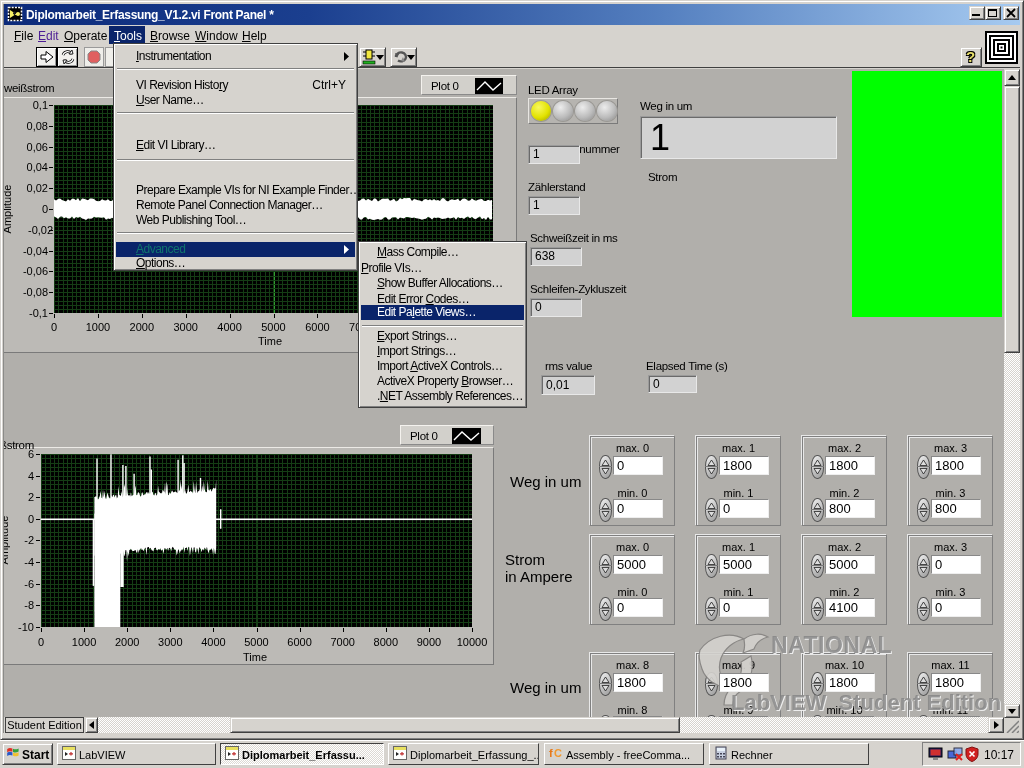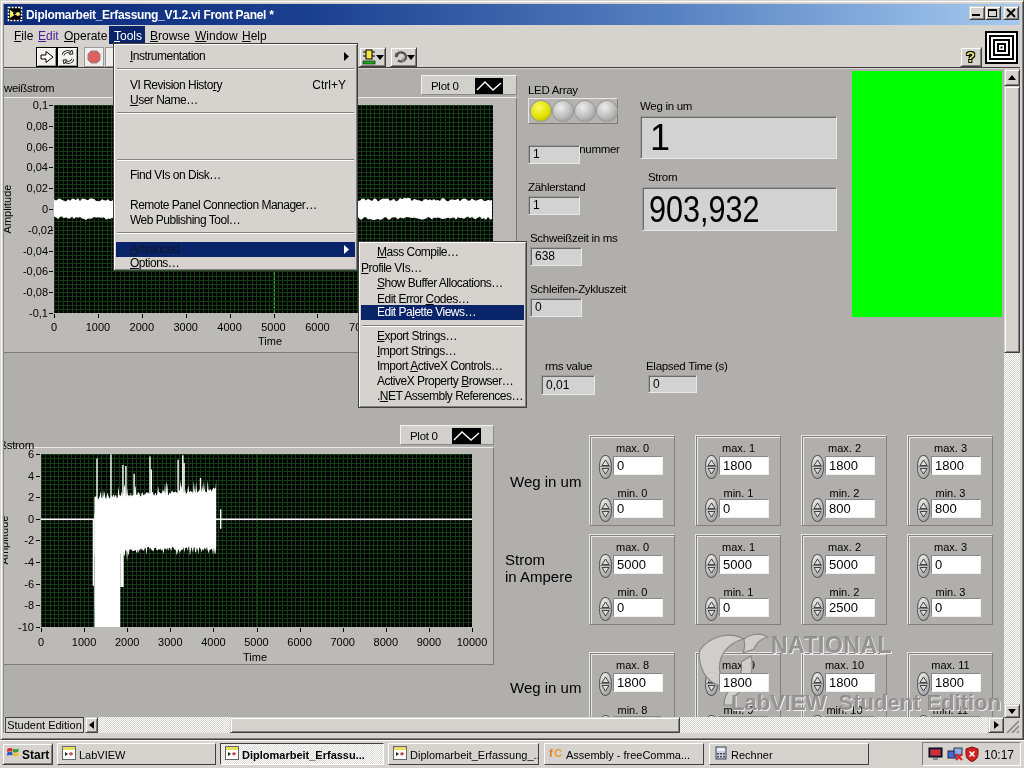--- a/index.html
+++ b/index.html
@@ -1,19 +1,19 @@
 <!DOCTYPE html>
 <html><head><meta charset="utf-8"><style>
 *{margin:0;padding:0;box-sizing:border-box}
 body{width:1024px;height:768px;overflow:hidden;font-family:"Liberation Sans",sans-serif;background:#d6d3ce;position:relative}
 .abs{position:absolute}
 .btn{border-top:1px solid #d6d3ce;border-left:1px solid #d6d3ce;border-right:1px solid #404040;border-bottom:1px solid #404040;box-shadow:inset 1px 1px 0 #fff,inset -1px -1px 0 #808080;background:#d6d3ce}
 .sunk2{border-top:1px solid #9a9a9a;border-left:1px solid #9a9a9a;border-right:1px solid #e8e8e8;border-bottom:1px solid #e8e8e8;box-shadow:inset 1px 1px 0 #6a6a6a}
 .lbl{position:absolute;font-size:11.5px;letter-spacing:-0.3px;color:#000;white-space:nowrap}
-.mi{position:absolute;left:2px;right:2px;height:16px;line-height:16px;font-size:12px;letter-spacing:-0.5px;color:#000;padding-left:14px;white-space:nowrap}
+.mi{position:absolute;left:2px;right:2px;height:16px;line-height:16px;font-size:12px;letter-spacing:-0.5px;color:#000;padding-left:20px;white-space:nowrap}
 .sep{position:absolute;left:3px;right:3px;height:2px;border-top:1px solid #808080;border-bottom:1px solid #fff}
 .hatch{background:conic-gradient(#fff 25%,#d6d3ce 0 50%,#fff 0 75%,#d6d3ce 0) 0 0/2px 2px}
 u{text-decoration:underline}
 .clbl{position:absolute;font-size:11px;color:#000;white-space:nowrap}
 .tick{position:absolute;background:#000}
 </style></head><body>
 <div class="abs" style="left:0;top:0;width:1024px;height:740px;background:#d6d3ce;border-top:1px solid #d6d3ce;border-left:1px solid #d6d3ce;border-right:1px solid #404040;border-bottom:1px solid #404040;box-shadow:inset 1px 1px 0 #fff,inset -1px -1px 0 #808080"></div>
 <div class="abs" style="left:3px;top:4px;width:1px;height:729px;background:#8a8a88"></div>
 <div class="abs" style="left:4px;top:4px;width:1016px;height:21px;background:linear-gradient(90deg,#0c2a7a 0%,#1b3f8f 30%,#5580c0 65%,#a6caf0 100%)"></div>
 <svg class="abs" style="left:7px;top:6px" width="16" height="16" viewBox="0 0 16 16">
@@ -234,21 +234,20 @@
 <div class="abs sunk2" style="left:526px;top:178px;width:52px;height:19px;background:#d2d2d2;font-size:12px;line-height:17px;padding-left:4px">638</div>
 <div class="lbl" style="left:526px;top:214px">Schleifen-Zykluszeit</div>
 <div class="abs sunk2" style="left:526px;top:229px;width:52px;height:19px;background:#d2d2d2;font-size:12px;line-height:17px;padding-left:4px">0</div>
 <div class="lbl" style="left:541px;top:291px">rms value</div>
 <div class="abs sunk2" style="left:537px;top:306px;width:54px;height:20px;background:#d2d2d2;font-size:12px;line-height:18px;padding-left:4px">0,01</div>
 <div class="lbl" style="left:642px;top:291px">Elapsed Time (s)</div>
 <div class="abs sunk2" style="left:644px;top:306px;width:49px;height:18px;background:#d2d2d2;font-size:12px;line-height:16px;padding-left:4px">0</div>
 <div class="lbl" style="left:636px;top:31px">Weg in um</div>
 <div class="abs sunk2" style="left:636px;top:47px;width:197px;height:43px;background:#d2d2d2;font-size:36px;line-height:42px;padding-left:9px">1</div>
 <div class="lbl" style="left:644px;top:102px">Strom</div>
-<div class="abs sunk2" style="left:638px;top:118px;width:195px;height:44px;background:#d2d2d2;font-size:36px;line-height:43px;padding-left:6px"><span style="display:inline-block;transform:scaleX(0.85);transform-origin:left">903,932</span></div>
 <div class="abs" style="left:848px;top:2px;width:150px;height:246px;background:#00ff00"></div>
 <div class="abs" style="left:586px;top:367px;width:85px;height:90px;border:1px solid #808080;box-shadow:1px 1px 0 #e8e8e8 inset,-1px -1px 0 #e8e8e8"></div>
 <div class="clbl" style="left:586px;top:373px;width:85px;text-align:center">max. 0</div>
 <div class="abs" style="left:595px;top:386px;width:13px;height:24px;border-radius:6px/11px;background:linear-gradient(135deg,#f0f0f0,#9a9a9a);border:1px solid #555"></div>
     <div class="abs" style="left:595px;top:397px;width:13px;height:1px;background:#777"></div>
     <svg class="abs" style="left:597px;top:390px" width="9" height="16" viewBox="0 0 9 16">
       <path d="M4.5,1 L8,6.5 H1 Z" fill="#ddd" stroke="#222" stroke-width="0.8"></path>
       <path d="M4.5,15 L8,9.5 H1 Z" fill="#ddd" stroke="#222" stroke-width="0.8"></path>
     </svg>
 <div class="abs" style="left:609px;top:387px;width:50px;height:19px;background:#fff;border:1px solid #888;border-bottom-color:#eee;border-right-color:#eee;font-size:13px;line-height:17px;padding-left:3px">0</div>
@@ -354,21 +353,21 @@
       <path d="M4.5,15 L8,9.5 H1 Z" fill="#ddd" stroke="#222" stroke-width="0.8"></path>
     </svg>
 <div class="abs" style="left:821px;top:486px;width:50px;height:19px;background:#fff;border:1px solid #888;border-bottom-color:#eee;border-right-color:#eee;font-size:13px;line-height:17px;padding-left:3px">5000</div>
 <div class="clbl" style="left:798px;top:517px;width:85px;text-align:center">min. 2</div>
 <div class="abs" style="left:807px;top:528px;width:13px;height:24px;border-radius:6px/11px;background:linear-gradient(135deg,#f0f0f0,#9a9a9a);border:1px solid #555"></div>
     <div class="abs" style="left:807px;top:539px;width:13px;height:1px;background:#777"></div>
     <svg class="abs" style="left:809px;top:532px" width="9" height="16" viewBox="0 0 9 16">
       <path d="M4.5,1 L8,6.5 H1 Z" fill="#ddd" stroke="#222" stroke-width="0.8"></path>
       <path d="M4.5,15 L8,9.5 H1 Z" fill="#ddd" stroke="#222" stroke-width="0.8"></path>
     </svg>
-<div class="abs" style="left:821px;top:529px;width:50px;height:19px;background:#fff;border:1px solid #888;border-bottom-color:#eee;border-right-color:#eee;font-size:13px;line-height:17px;padding-left:3px">2500</div>
+<div class="abs" style="left:821px;top:529px;width:50px;height:19px;background:#fff;border:1px solid #888;border-bottom-color:#eee;border-right-color:#eee;font-size:13px;line-height:17px;padding-left:3px">4100</div>
 <div class="abs" style="left:904px;top:466px;width:85px;height:90px;border:1px solid #808080;box-shadow:1px 1px 0 #e8e8e8 inset,-1px -1px 0 #e8e8e8"></div>
 <div class="clbl" style="left:904px;top:472px;width:85px;text-align:center">max. 3</div>
 <div class="abs" style="left:913px;top:485px;width:13px;height:24px;border-radius:6px/11px;background:linear-gradient(135deg,#f0f0f0,#9a9a9a);border:1px solid #555"></div>
     <div class="abs" style="left:913px;top:496px;width:13px;height:1px;background:#777"></div>
     <svg class="abs" style="left:915px;top:489px" width="9" height="16" viewBox="0 0 9 16">
       <path d="M4.5,1 L8,6.5 H1 Z" fill="#ddd" stroke="#222" stroke-width="0.8"></path>
       <path d="M4.5,15 L8,9.5 H1 Z" fill="#ddd" stroke="#222" stroke-width="0.8"></path>
     </svg>
 <div class="abs" style="left:927px;top:486px;width:50px;height:19px;background:#fff;border:1px solid #888;border-bottom-color:#eee;border-right-color:#eee;font-size:13px;line-height:17px;padding-left:3px">0</div>
 <div class="clbl" style="left:904px;top:517px;width:85px;text-align:center">min. 3</div>
@@ -471,27 +470,28 @@
 <div class="abs" style="left:113px;top:43px;width:245px;height:228px;background:#d6d3ce;border:1px solid #404040;box-shadow:inset 1px 1px 0 #fff,inset -1px -1px 0 #808080">
 <div class="mi" style="top:4px"><u>I</u>nstrumentation</div>
 <svg class="abs" style="right:8px;top:8px;position:absolute" width="5" height="9" viewBox="0 0 5 9">
       <path d="M0,0 v9 L5,4.5 Z" fill="#000"></path>
     </svg>
 <div class="sep" style="top:24px"></div>
 <div class="mi" style="top:33px">VI Revision Histo<u>r</u>y</div>
 <div class="abs" style="right:11px;top:33px;height:16px;line-height:16px;font-size:12px">Ctrl+Y</div>
 <div class="mi" style="top:48px"><u>U</u>ser Name…</div>
 <div class="sep" style="top:68px"></div>
+<div class="mi" style="top:93px"><u>E</u>dit VI Library…</div>
 <div class="sep" style="top:115px"></div>
-<div class="mi" style="top:123px">Find VIs on Disk…</div>
+<div class="mi" style="top:138px">Prepare Example VIs for NI Example Finder…</div>
 <div class="mi" style="top:153px">Remote Panel Connection Manager…</div>
 <div class="mi" style="top:168px">Web Publishing Tool…</div>
 <div class="sep" style="top:188px"></div>
 <div class="abs" style="left:2px;right:2px;top:198px;height:15px;background:#0a246a"></div>
-<div class="mi" style="top:197px;color:#0f172a"><u>A</u>dvanced</div>
+<div class="mi" style="top:197px;color:#0f766e"><u>A</u>dvanced</div>
 <svg class="abs" style="right:8px;top:201px;position:absolute" width="5" height="9" viewBox="0 0 5 9">
       <path d="M0,0 v9 L5,4.5 Z" fill="#fff"></path>
     </svg>
 <div class="mi" style="top:211px"><u>O</u>ptions…</div>
 </div>
 <div class="abs" style="left:358px;top:241px;width:169px;height:167px;background:#d6d3ce;border:1px solid #404040;box-shadow:inset 1px 1px 0 #fff,inset -1px -1px 0 #808080">
 <div class="mi" style="top:2px;padding-left:16px"><u>M</u>ass Compile…</div>
 <div class="mi" style="top:18px;padding-left:0"><u>P</u>rofile VIs…</div>
 <div class="mi" style="top:33px;padding-left:16px"><u>S</u>how Buffer Allocations…</div>
 <div class="mi" style="top:49px;padding-left:16px">Edit Error <u>C</u>odes…</div>

